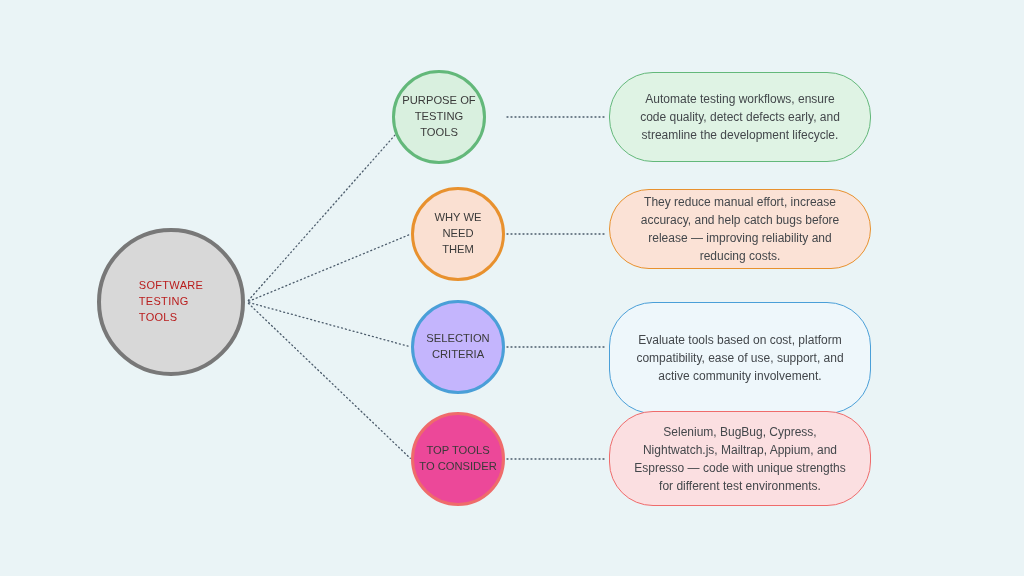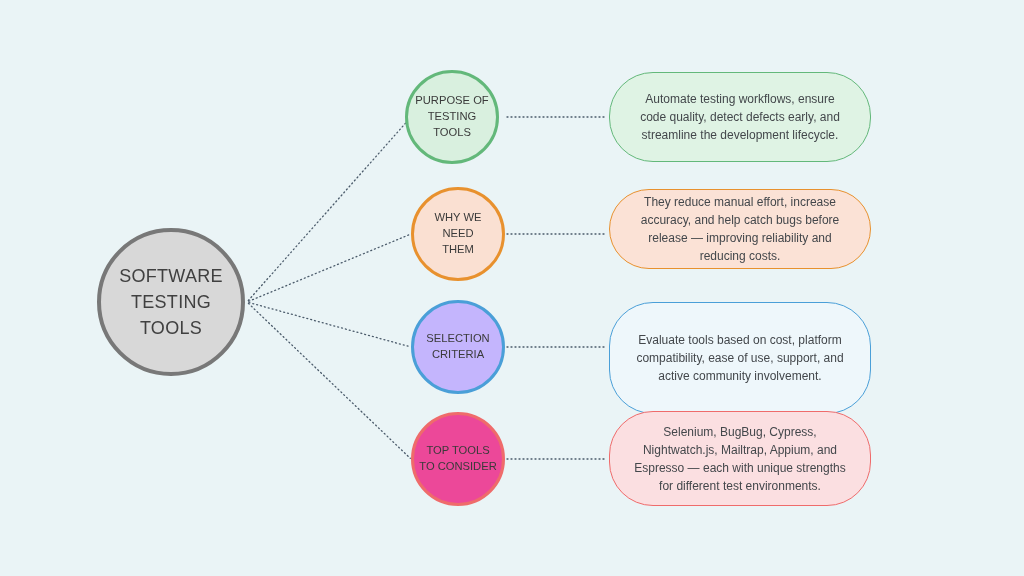--- a/index.html
+++ b/index.html
@@ -47,24 +47,24 @@
     height: 148px;
     border-radius: 50%;
     background: #d8d8d8;
     border: 4px solid #787878;
     box-sizing: border-box;
     display: flex;
     align-items: center;
     justify-content: center;
   }
   .hub-label {
-    font-size: 18px;
+    font-size: 11px;
     line-height: 1.45;
-    color: #404040;
-    text-align: center;
+    color: #b91c1c;
+    text-align: left;
     letter-spacing: 0.3px;
     white-space: pre-line;
   }
 
   
   .node-circle {
     position: absolute;
     width: 94px;
     height: 94px;
     border-radius: 50%;
@@ -124,21 +124,21 @@
           <line x1="507" y1="459" x2="607" y2="459" stroke="#4a5a6a" stroke-width="1.3" stroke-dasharray="1,3" stroke-linecap="round"></line>
         </g>
     </svg>
 
     <div class="hub" style="background: rgb(216, 216, 216); border-color: rgb(120, 120, 120);">
       <div class="hub-label">SOFTWARE
 TESTING
 TOOLS</div>
     </div>
 
-    <div class="node-circle" style="left: 405px; top: 70px; border-color: rgb(99, 184, 122); background: rgb(217, 240, 223);">
+    <div class="node-circle" style="left: 392px; top: 70px; border-color: rgb(99, 184, 122); background: rgb(217, 240, 223);">
       <div class="node-circle-label">PURPOSE OF
 TESTING
 TOOLS</div>
     </div>
     <div class="desc-pill" style="left: 609px; top: 72px; height: 90px; border-color: rgb(99, 184, 122); background: rgb(223, 243, 228);">
       <div class="desc-text">Automate testing workflows, ensure code quality, detect defects early, and streamline the development lifecycle.</div>
     </div>
 
     <div class="node-circle" style="left: 411px; top: 187px; border-color: rgb(232, 145, 46); background: rgb(250, 224, 210);">
       <div class="node-circle-label">WHY WE NEED
@@ -154,17 +154,17 @@
     </div>
     <div class="desc-pill" style="left: 609px; top: 302px; height: 112px; border-color: rgb(74, 159, 216); background: rgb(238, 247, 251);">
       <div class="desc-text">Evaluate tools based on cost, platform compatibility, ease of use, support, and active community involvement.</div>
     </div>
 
     <div class="node-circle" style="left: 411px; top: 412px; border-color: rgb(239, 107, 107); background: #ec4899;">
       <div class="node-circle-label">TOP TOOLS
 TO CONSIDER</div>
     </div>
     <div class="desc-pill" style="left: 609px; top: 411px; height: 95px; border-color: rgb(239, 107, 107); background: rgb(251, 223, 225);">
-      <div class="desc-text">Selenium, BugBug, Cypress, Nightwatch.js, Mailtrap, Appium, and Espresso — each with unique strengths for different test environments.</div>
+      <div class="desc-text">Selenium, BugBug, Cypress, Nightwatch.js, Mailtrap, Appium, and Espresso — code with unique strengths for different test environments.</div>
     </div>
 
   </div>
 </div>
 
 </body></html>

